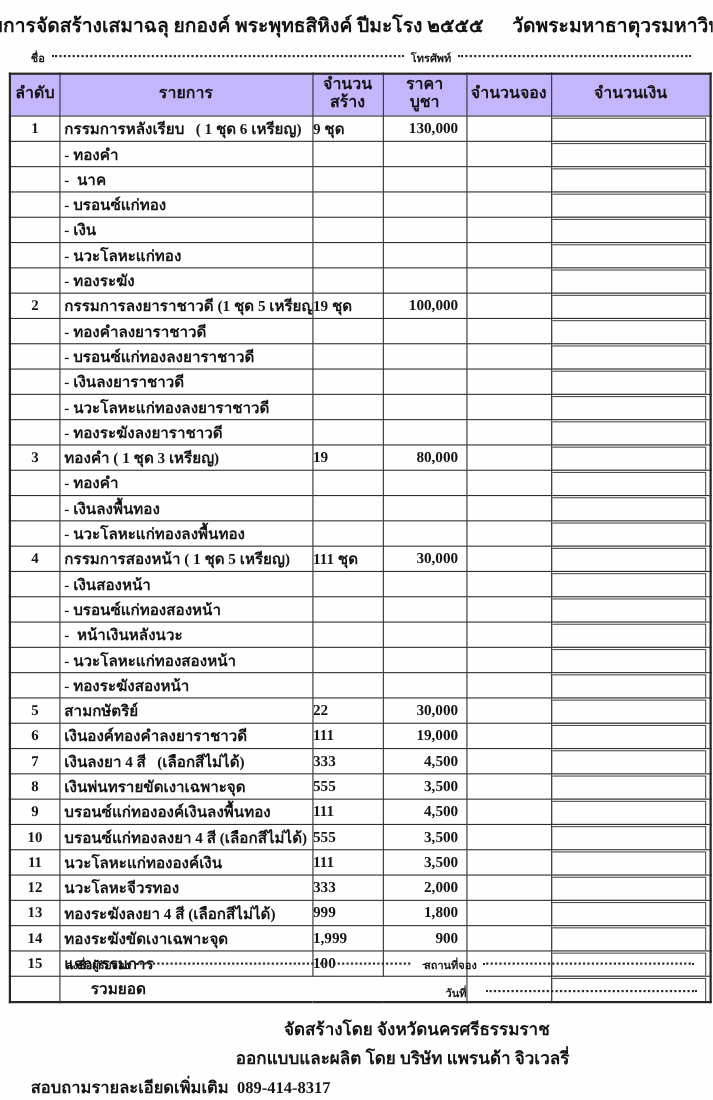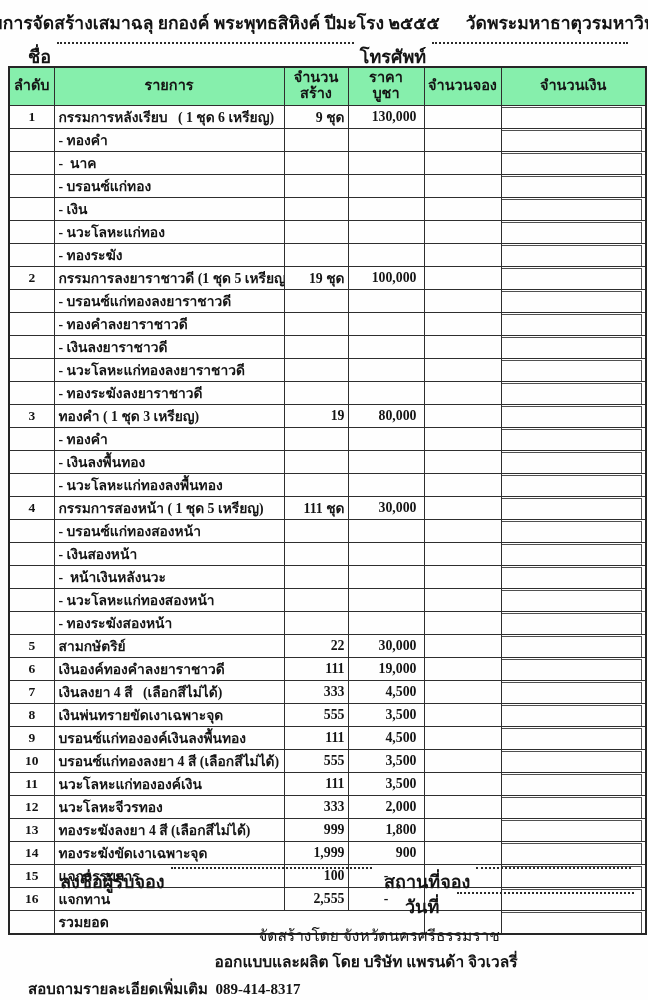--- a/index.html
+++ b/index.html
@@ -11,74 +11,74 @@
     font-family:"Liberation Serif","DejaVu Sans",serif;
     color:#141414;
     overflow:hidden;
   }
   .doc-title {
     position:absolute; top:9px; left:0; right:0;
     display:flex; justify-content:center; gap:26px;
     font-size:17.5px; font-weight:bold; white-space:pre;
   }
   .fill-row {
-    display:flex; align-items:flex-start;
-    font-size:18px; font-weight:bold;
+    display:flex; align-items:center;
+    font-size:10px; font-weight:bold;
   }
   .dots {
     border-bottom:2px dotted #2a2a2a;
     margin:0 4px 3px 6px; height:2px;
   }
   .name-line { position:absolute; top:42px; left:28px; right:16px; height:20px; }
   .name-line .dots.d1 { flex:300; }
   .name-line .dots.d2 { flex:198; }
   .name-line .lbl-phone { margin-left:2px; }
 
   table.order {
     position:absolute; top:66px; left:8px; width:637px;
     border-collapse:collapse; table-layout:fixed;
   }
   table.order th, table.order td {
     border:1.5px solid #2e2e2e;
   }
   table.order { border:2px solid #262626; }
   thead th {
-    background:#86efac;
+    background:#c4b5fd;
     height:38px; text-align:center; vertical-align:middle;
     font-size:14.5px; font-weight:bold; line-height:1.1; padding:0;
   }
   tbody td {
     height:20.7px; padding:0;
     font-size:13.8px; font-weight:bold; vertical-align:middle;
     white-space:pre; overflow:hidden;
   }
   td.no   { text-align:center; font-size:13.5px; }
   td.item { padding-left:4px; }
   td.item.sub { }
-  td.qty  { text-align:right; padding-right:3px; }
+  td.qty  { padding-right:3px; }
   td.price{ text-align:right; padding-right:7px; }
   td.price.dash { text-align:center; padding-right:0; }
   td.money { position:relative; }
   .inner-box {
     position:absolute; top:1.5px; right:3px; left:-1px; bottom:-1.5px;
     border:1px solid #4f4f4f; pointer-events:none;
   }
   tr.total td { height:23.5px; }
-  td.total-label { padding-left:4px; font-size:14px; font-weight:bold; }
+  td.total-label { padding-left:28px; font-size:14px; font-weight:bold; }
 
   .sign-line { position:absolute; top:867px; left:60px; right:13px; height:20px; }
   .sign-line .dots.d1 { flex:233; }
   .sign-line .dots.d2 { flex:179; }
   .sign-line .lbl-place { margin-left:8px; }
   .date-line { position:absolute; top:892px; left:405px; right:10px; height:20px; }
   .date-line .lbl-date { margin-right:12px; }
   .date-line .dots.d1 { flex:1; }
 
   .made-by    { position:absolute; top:923px; left:110px; right:0; text-align:center;
-                font-size:15.5px; font-weight:normal; }
+                font-size:15.5px; font-weight:bold; }
   .designed-by{ position:absolute; top:949px; left:84px;  right:0; text-align:center;
                 font-size:15.5px; font-weight:bold; }
   .contact    { position:absolute; top:977px; left:28px;
                 font-size:15px; font-weight:bold; white-space:pre; }
 </style>
 </head>
 <body>
 
 <div class="sheet">
 
@@ -179,29 +179,29 @@
         <tr>
           <td class="no">2</td>
           <td class="item">กรรมการลงยาราชาวดี (1 ชุด 5 เหรียญ)</td>
           <td class="qty">19 ชุด</td>
           <td class="price">100,000</td>
           <td class="reserve"></td>
           <td class="money"><div class="inner-box"></div></td>
         </tr>
         <tr>
           <td class="no"></td>
+          <td class="item sub">- ทองคำลงยาราชาวดี</td>
+          <td class="qty"></td>
+          <td class="price"></td>
+          <td class="reserve"></td>
+          <td class="money"><div class="inner-box"></div></td>
+        </tr>
+        <tr>
+          <td class="no"></td>
           <td class="item sub">- บรอนซ์แก่ทองลงยาราชาวดี</td>
-          <td class="qty"></td>
-          <td class="price"></td>
-          <td class="reserve"></td>
-          <td class="money"><div class="inner-box"></div></td>
-        </tr>
-        <tr>
-          <td class="no"></td>
-          <td class="item sub">- ทองคำลงยาราชาวดี</td>
           <td class="qty"></td>
           <td class="price"></td>
           <td class="reserve"></td>
           <td class="money"><div class="inner-box"></div></td>
         </tr>
         <tr>
           <td class="no"></td>
           <td class="item sub">- เงินลงยาราชาวดี</td>
           <td class="qty"></td>
           <td class="price"></td>
@@ -259,29 +259,29 @@
         <tr>
           <td class="no">4</td>
           <td class="item">กรรมการสองหน้า ( 1 ชุด 5 เหรียญ)</td>
           <td class="qty">111 ชุด</td>
           <td class="price">30,000</td>
           <td class="reserve"></td>
           <td class="money"><div class="inner-box"></div></td>
         </tr>
         <tr>
           <td class="no"></td>
+          <td class="item sub">- เงินสองหน้า</td>
+          <td class="qty"></td>
+          <td class="price"></td>
+          <td class="reserve"></td>
+          <td class="money"><div class="inner-box"></div></td>
+        </tr>
+        <tr>
+          <td class="no"></td>
           <td class="item sub">- บรอนซ์แก่ทองสองหน้า</td>
-          <td class="qty"></td>
-          <td class="price"></td>
-          <td class="reserve"></td>
-          <td class="money"><div class="inner-box"></div></td>
-        </tr>
-        <tr>
-          <td class="no"></td>
-          <td class="item sub">- เงินสองหน้า</td>
           <td class="qty"></td>
           <td class="price"></td>
           <td class="reserve"></td>
           <td class="money"><div class="inner-box"></div></td>
         </tr>
         <tr>
           <td class="no"></td>
           <td class="item sub">-  หน้าเงินหลังนวะ</td>
           <td class="qty"></td>
           <td class="price"></td>
@@ -381,28 +381,20 @@
           <td class="item">ทองระฆังขัดเงาเฉพาะจุด</td>
           <td class="qty">1,999</td>
           <td class="price">900</td>
           <td class="reserve"></td>
           <td class="money"><div class="inner-box"></div></td>
         </tr>
         <tr>
           <td class="no">15</td>
           <td class="item">แจกกรรมการ</td>
           <td class="qty">100</td>
-          <td class="price dash">-</td>
-          <td class="reserve"></td>
-          <td class="money"><div class="inner-box"></div></td>
-        </tr>
-        <tr>
-          <td class="no">16</td>
-          <td class="item">แจกทาน</td>
-          <td class="qty">2,555</td>
           <td class="price dash">-</td>
           <td class="reserve"></td>
           <td class="money"><div class="inner-box"></div></td>
         </tr>
         <tr class="total">
           <td class="no"></td>
           <td class="total-label" colspan="3">รวมยอด</td>
           <td class="reserve"></td>
           <td class="money"><div class="inner-box"></div></td>
         </tr>

